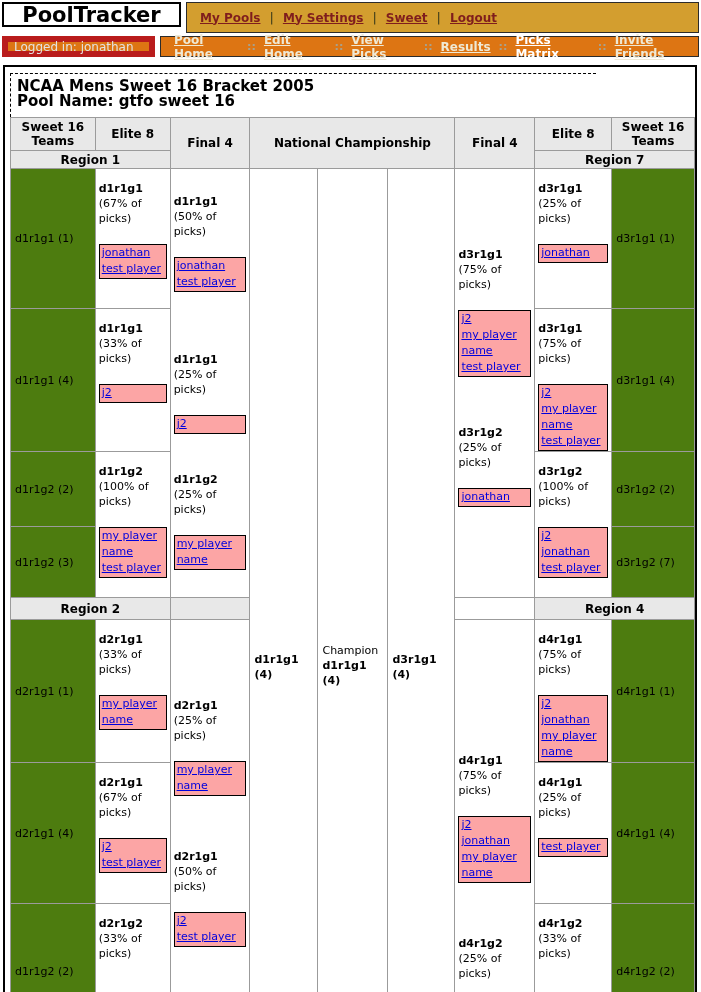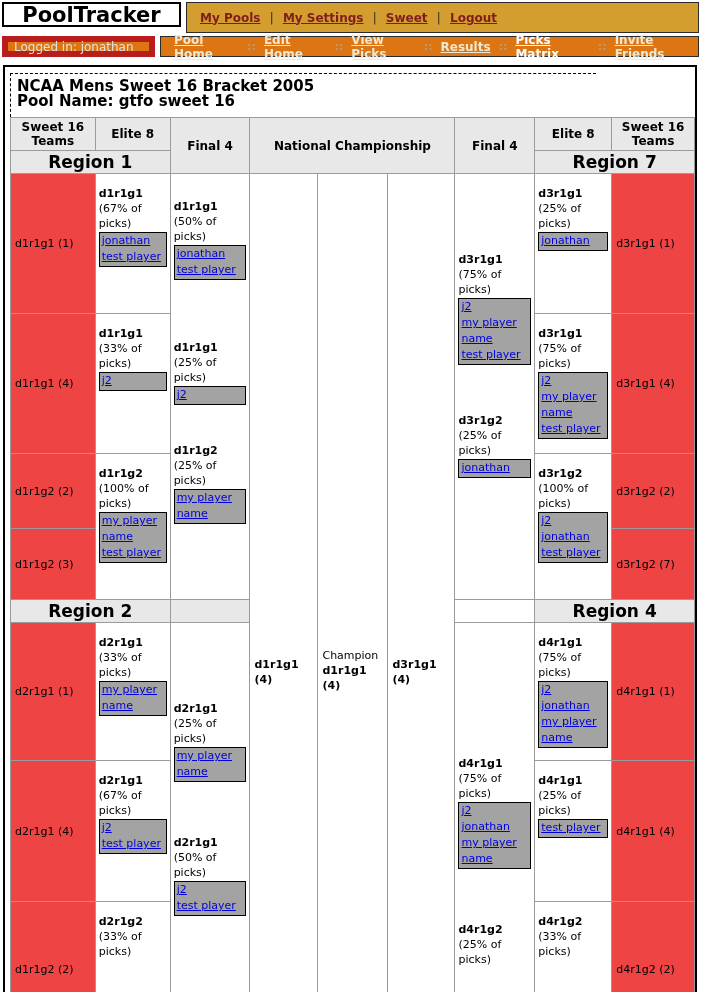--- a/index.html
+++ b/index.html
@@ -55,40 +55,40 @@
 
   
   table.bracket { border-collapse: collapse; table-layout: fixed; background: #fff; margin-left: 1px; }
   table.bracket th, table.bracket td { border: 1px solid #9b9b9b; }
   table.bracket { border: 1px solid #7e7e7e; }
   th.colh {
     background: #E8E8E8; font-size: 12px; font-weight: bold; color: #000;
     line-height: 14px; padding: 2px 1px;
   }
   th.regionh {
-    background: #E8E8E8; font-size: 17px; font-weight: bold; color: #000;
+    background: #E8E8E8; font-size: 12px; font-weight: bold; color: #000;
     text-align: center; padding: 1px;
   }
   tr.hr1 { height: 30px; } tr.hr2 { height: 18px; }
   tr.r1 { height: 140px; } tr.r2 { height: 140px; }
   tr.r3 { height: 75px; }  tr.r4 { height: 71px; }
   tr.r5 { height: 22px; }  tr.r6 { height: 138px; }
   tr.r7 { height: 141px; } tr.r8 { height: 135px; }
 
-  td.s16 { vertical-align: middle; padding-left: 4px; font-size: 11px; color: #000; background:#ef4444; }
+  td.s16 { vertical-align: middle; padding-left: 4px; font-size: 11px; color: #000; background:#4d7c0f; }
   td.e8  { vertical-align: top; padding: 12px 3px 0 3px; background:#fff; }
   td.f4  { vertical-align: top; padding: 0 3px; background:#fff; }
   td.nc  { vertical-align: top; padding: 0 4px; background:#fff; }
   td.rband { background: #E8E8E8; }
   td.rband-w { background: #fff; }
 
   .pick { font-size: 11px; line-height: 15px; color: #000; }
   .pick b.team { display: block; font-weight: bold; }
   .pick .pct { display: block; }
-  .pbox { border: 1px solid #000; margin-top: 1px; padding: 0 2px 1px 2px; background: #a3a3a3; }
+  .pbox { border: 1px solid #000; margin-top: 18px; padding: 0 2px 1px 2px; background: #fca5a5; }
   .plink {
     display: block; color: #0000DD; text-decoration: underline;
     font-size: 11px; line-height: 16px; cursor: pointer;
   }
   .ncblock { width: 58px; font-size: 11px; line-height: 15px; color: #000; }
   .ncblock b { font-weight: bold; }
   .mt-nc1 { margin-top: 483px; }
   .mt-nc2 { margin-top: 474px; }
 </style>
 </head>

